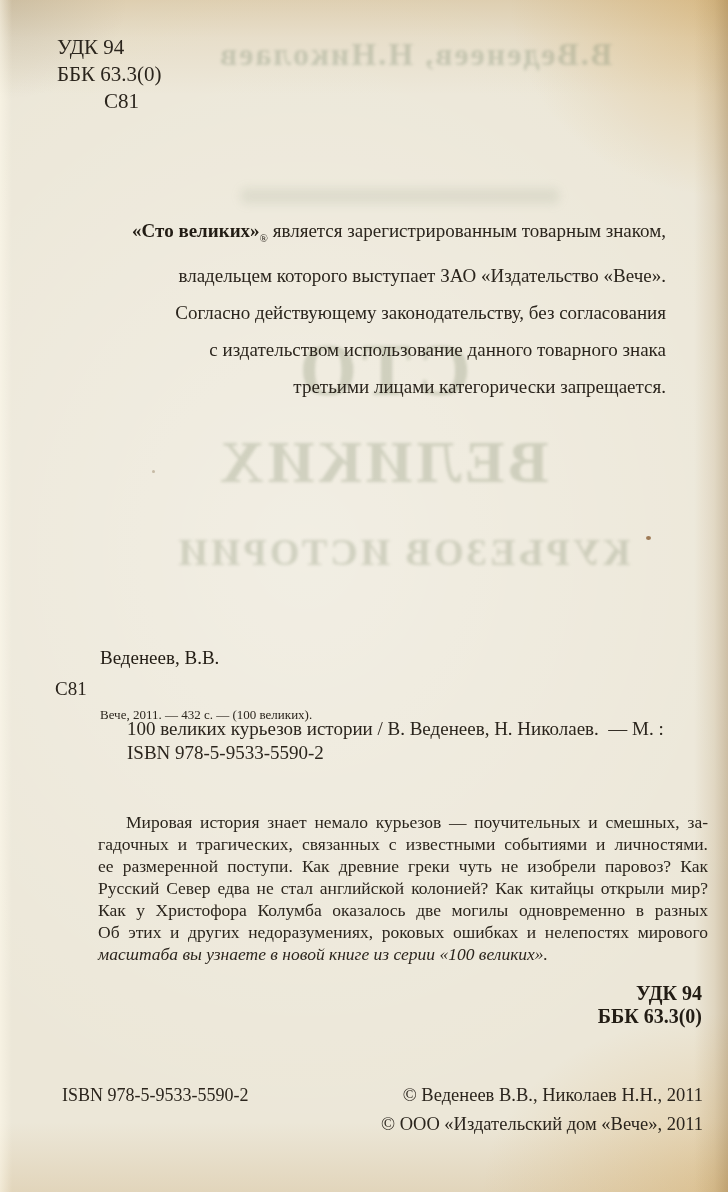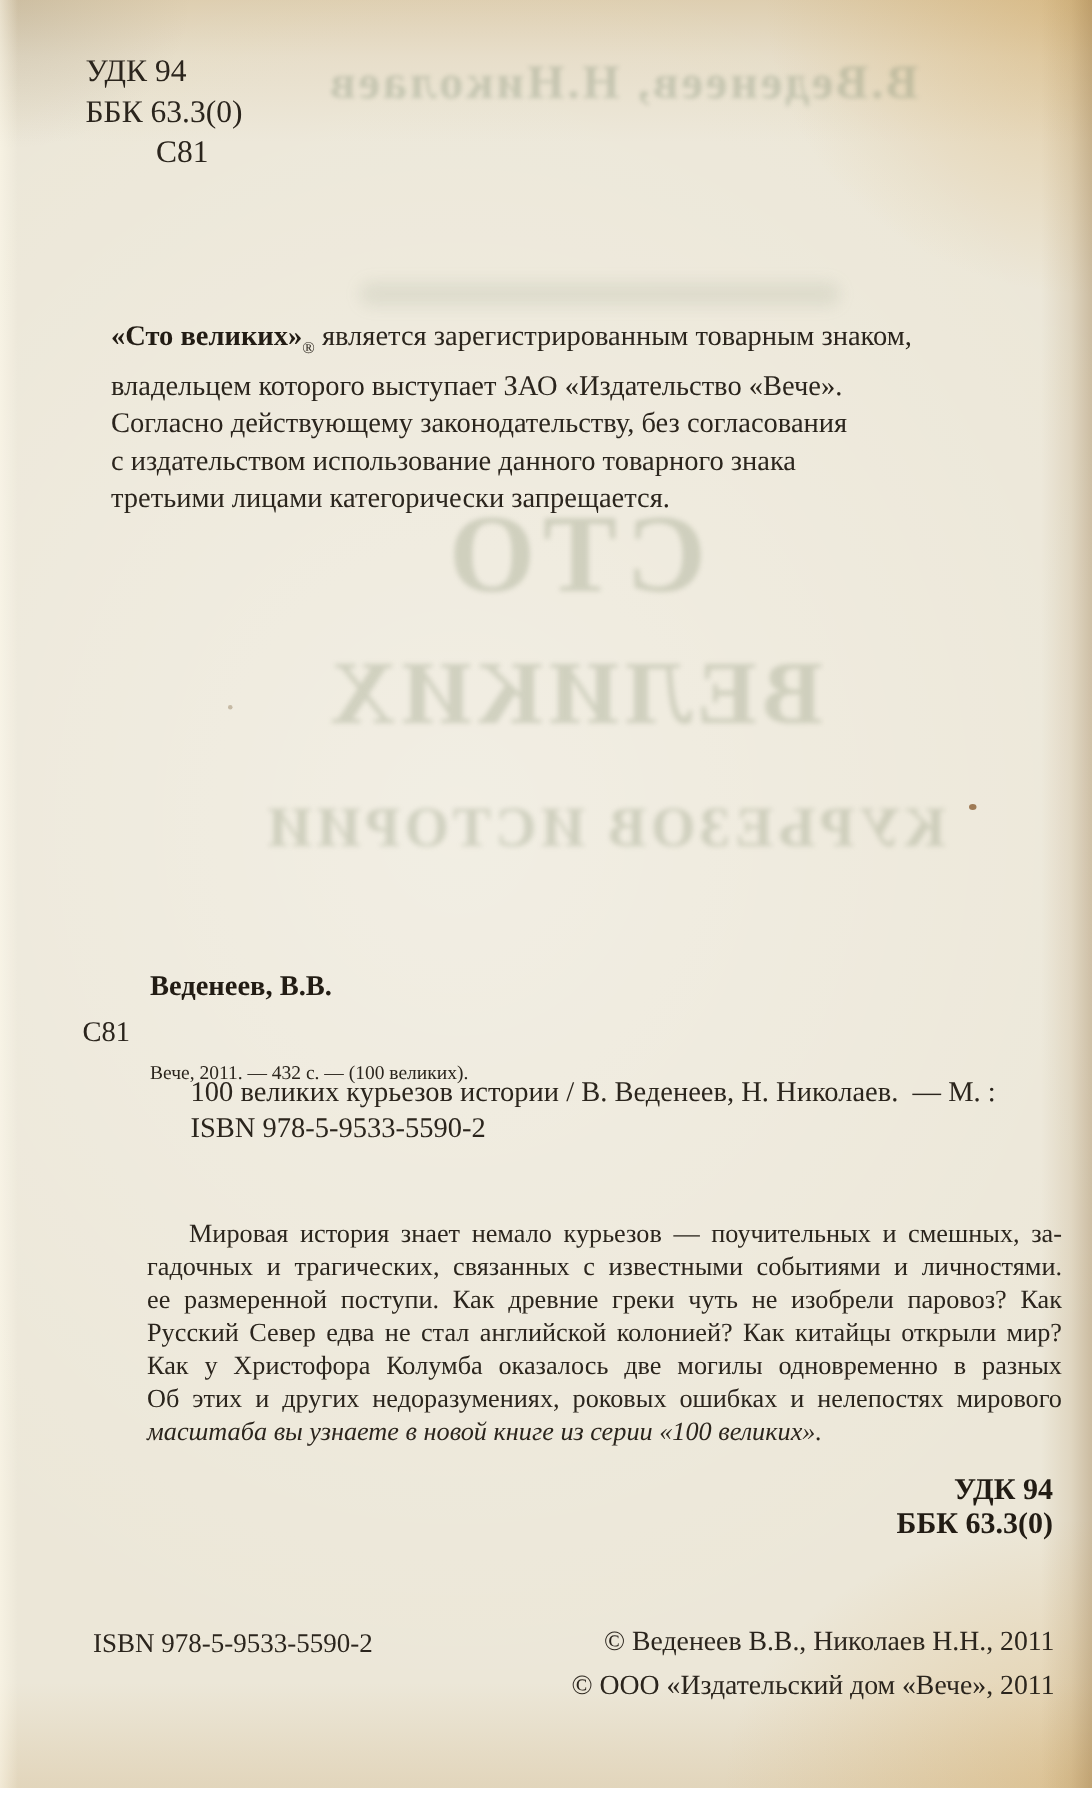--- a/index.html
+++ b/index.html
@@ -33,24 +33,24 @@
     user-select:none;
   }
   .ghost-authors{left:170px;top:36px;width:490px;font-size:32px;color:rgba(120,135,110,0.30);filter:blur(1.5px);letter-spacing:2px;}
   .ghost-sto{left:282px;top:328px;width:200px;font-size:74px;letter-spacing:6px;}
   .ghost-velikikh{left:205px;top:428px;width:355px;font-size:60px;letter-spacing:4px;}
   .ghost-kuriezov{left:168px;top:530px;width:470px;font-size:38px;letter-spacing:3px;}
   .ghost-smudge{left:240px;top:188px;width:320px;height:16px;background:rgba(130,140,115,0.14);filter:blur(5px);border-radius:8px;}
   
   .codes-top{left:57px;top:34px;font-size:21px;line-height:27px;}
   .codes-top .c81{padding-left:47px;}
-  .tm-notice{left:74px;top:212px;width:592px;text-align:left;font-size:19px;line-height:25px;}
+  .tm-notice{left:74px;top:212px;width:592px;text-align:right;font-size:19px;line-height:37px;}
   .tm-notice b{font-weight:bold;color:#221c14;}
   .reg{font-size:11px;vertical-align:-5px;}
-  .author-head{left:100px;top:647px;font-size:19px;font-weight:bold;color:#221c14;white-space:nowrap;}
+  .author-head{left:100px;top:647px;font-size:19px;font-weight:normal;color:#221c14;white-space:nowrap;}
   .cat-code{left:55px;top:678px;font-size:19px;}
   .cat-line1{left:127px;top:678px;font-size:19px;white-space:nowrap;margin-top:40px;}
   .cat-line2{left:100px;top:707px;font-size:13px;white-space:nowrap;text-align:center;}
   .cat-isbn{left:127px;top:742px;font-size:19px;white-space:nowrap;}
   .annotation{left:98px;top:779px;width:610px;font-size:17.5px;line-height:22px;}
   .annotation .jline{text-align:justify;text-align-last:justify;}
   .annotation .first{padding-left:28px;margin-top:32px;}
   .annotation .last{text-align:right;text-align-last:left;font-style:italic;}
   .codes-bottom{right:26px;top:982px;text-align:right;font-size:20px;line-height:23px;font-weight:bold;color:#221c14;}
   .foot-isbn{left:62px;top:1085px;font-size:18px;white-space:nowrap;}

